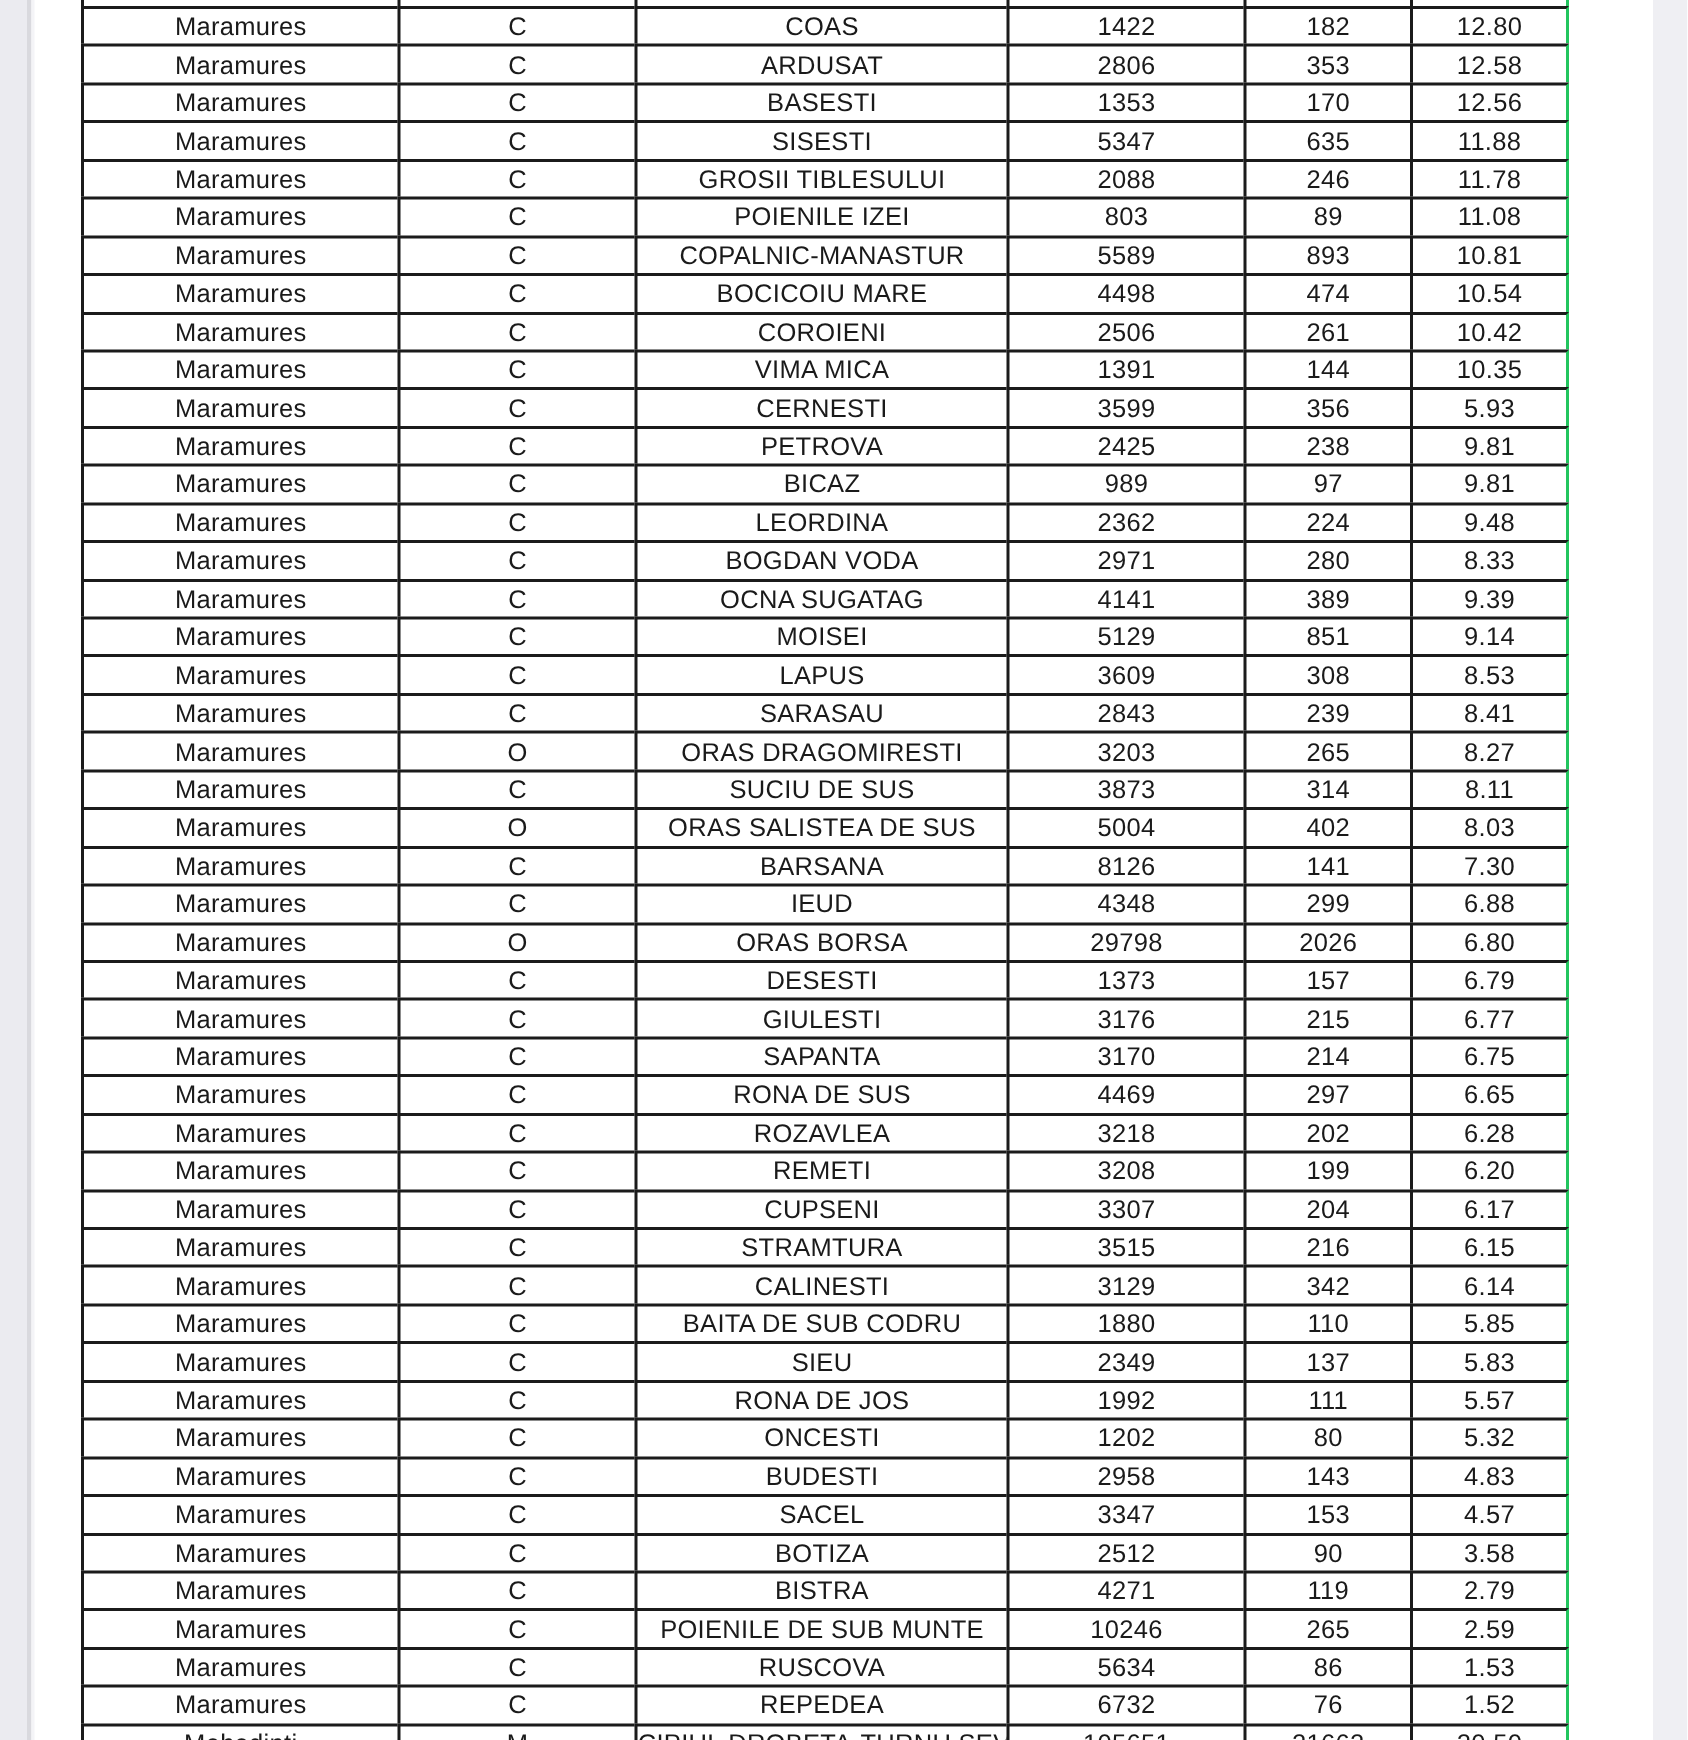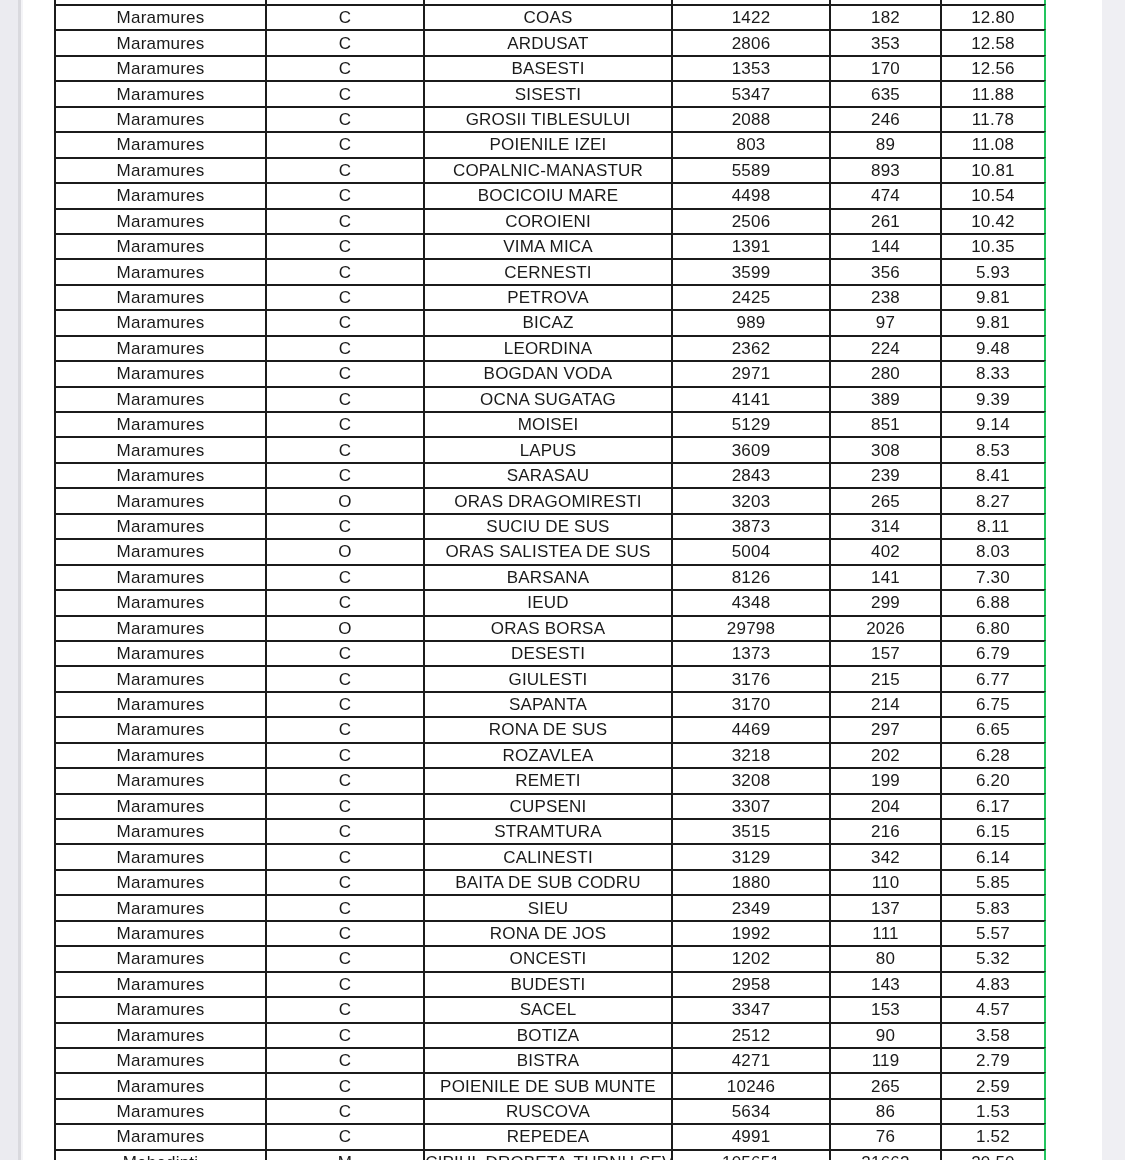--- a/index.html
+++ b/index.html
@@ -1007,21 +1007,21 @@
       <td>
             <div class="cell">Maramures</div>
           </td>
       <td>
             <div class="cell">C</div>
           </td>
       <td>
             <div class="cell">REPEDEA</div>
           </td>
       <td>
-            <div class="cell">4991</div>
+            <div class="cell">6732</div>
           </td>
       <td>
             <div class="cell">76</div>
           </td>
       <td>
             <div class="cell">1.52</div>
           </td>
     </tr>
 
     <tr>

